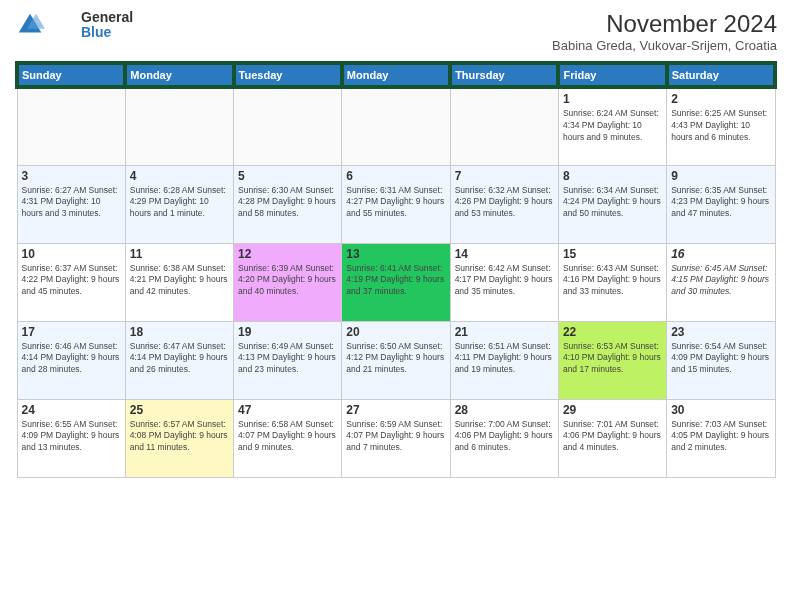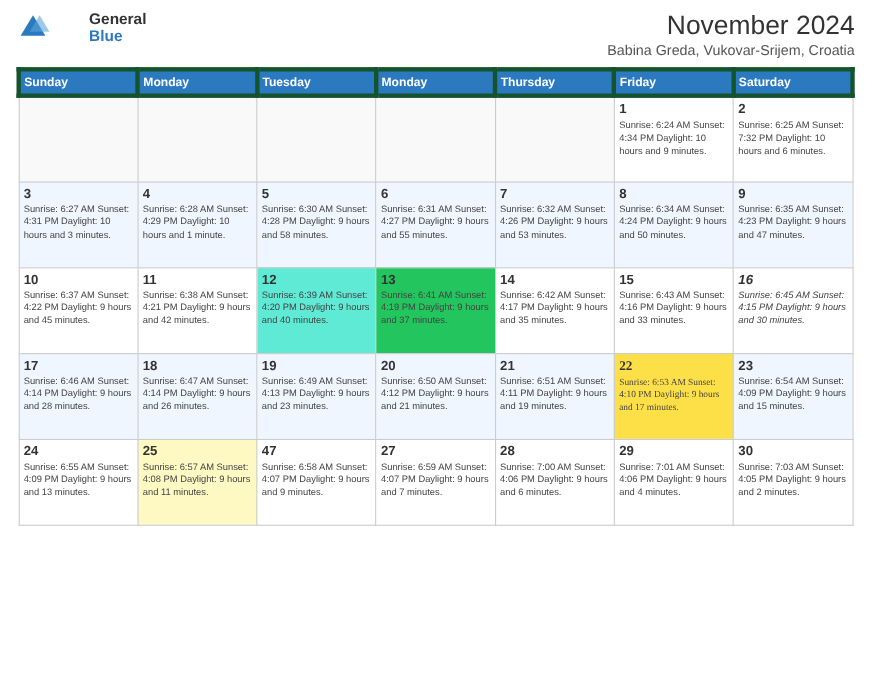--- a/index.html
+++ b/index.html
@@ -141,21 +141,21 @@
           <td class="empty" style="background: rgb(249, 249, 249);"></td>
           <td style="background: rgb(255, 255, 255);">
             <span class="day-number">1</span>
             <div class="day-info">Sunrise: 6:24 AM
 Sunset: 4:34 PM
 Daylight: 10 hours and 9 minutes.</div>
           </td>
           <td style="background: rgb(255, 255, 255);">
             <span class="day-number">2</span>
             <div class="day-info">Sunrise: 6:25 AM
-Sunset: 7:32 PM
+Sunset: 4:43 PM
 Daylight: 10 hours and 6 minutes.</div>
           </td>
         </tr>
         <tr>
           <td style="background: rgb(240, 246, 255);">
             <span class="day-number">3</span>
             <div class="day-info">Sunrise: 6:27 AM
 Sunset: 4:31 PM
 Daylight: 10 hours and 3 minutes.</div>
           </td>
@@ -202,21 +202,21 @@
             <div class="day-info">Sunrise: 6:37 AM
 Sunset: 4:22 PM
 Daylight: 9 hours and 45 minutes.</div>
           </td>
           <td style="background: rgb(255, 255, 255);">
             <span class="day-number">11</span>
             <div class="day-info">Sunrise: 6:38 AM
 Sunset: 4:21 PM
 Daylight: 9 hours and 42 minutes.</div>
           </td>
-          <td style="background: #5eead4;">
+          <td style="background: #f0abfc;">
             <span class="day-number">12</span>
             <div class="day-info">Sunrise: 6:39 AM
 Sunset: 4:20 PM
 Daylight: 9 hours and 40 minutes.</div>
           </td>
           <td style="background: #22c55e;">
             <span class="day-number">13</span>
             <div class="day-info">Sunrise: 6:41 AM
 Sunset: 4:19 PM
 Daylight: 9 hours and 37 minutes.</div>
@@ -264,21 +264,21 @@
             <div class="day-info">Sunrise: 6:50 AM
 Sunset: 4:12 PM
 Daylight: 9 hours and 21 minutes.</div>
           </td>
           <td style="background: rgb(240, 246, 255);">
             <span class="day-number">21</span>
             <div class="day-info">Sunrise: 6:51 AM
 Sunset: 4:11 PM
 Daylight: 9 hours and 19 minutes.</div>
           </td>
-          <td style="background: #fde047; font-family: Liberation Serif, serif;">
+          <td style="background: #bef264;">
             <span class="day-number">22</span>
             <div class="day-info">Sunrise: 6:53 AM
 Sunset: 4:10 PM
 Daylight: 9 hours and 17 minutes.</div>
           </td>
           <td style="background: rgb(240, 246, 255);">
             <span class="day-number">23</span>
             <div class="day-info">Sunrise: 6:54 AM
 Sunset: 4:09 PM
 Daylight: 9 hours and 15 minutes.</div>

